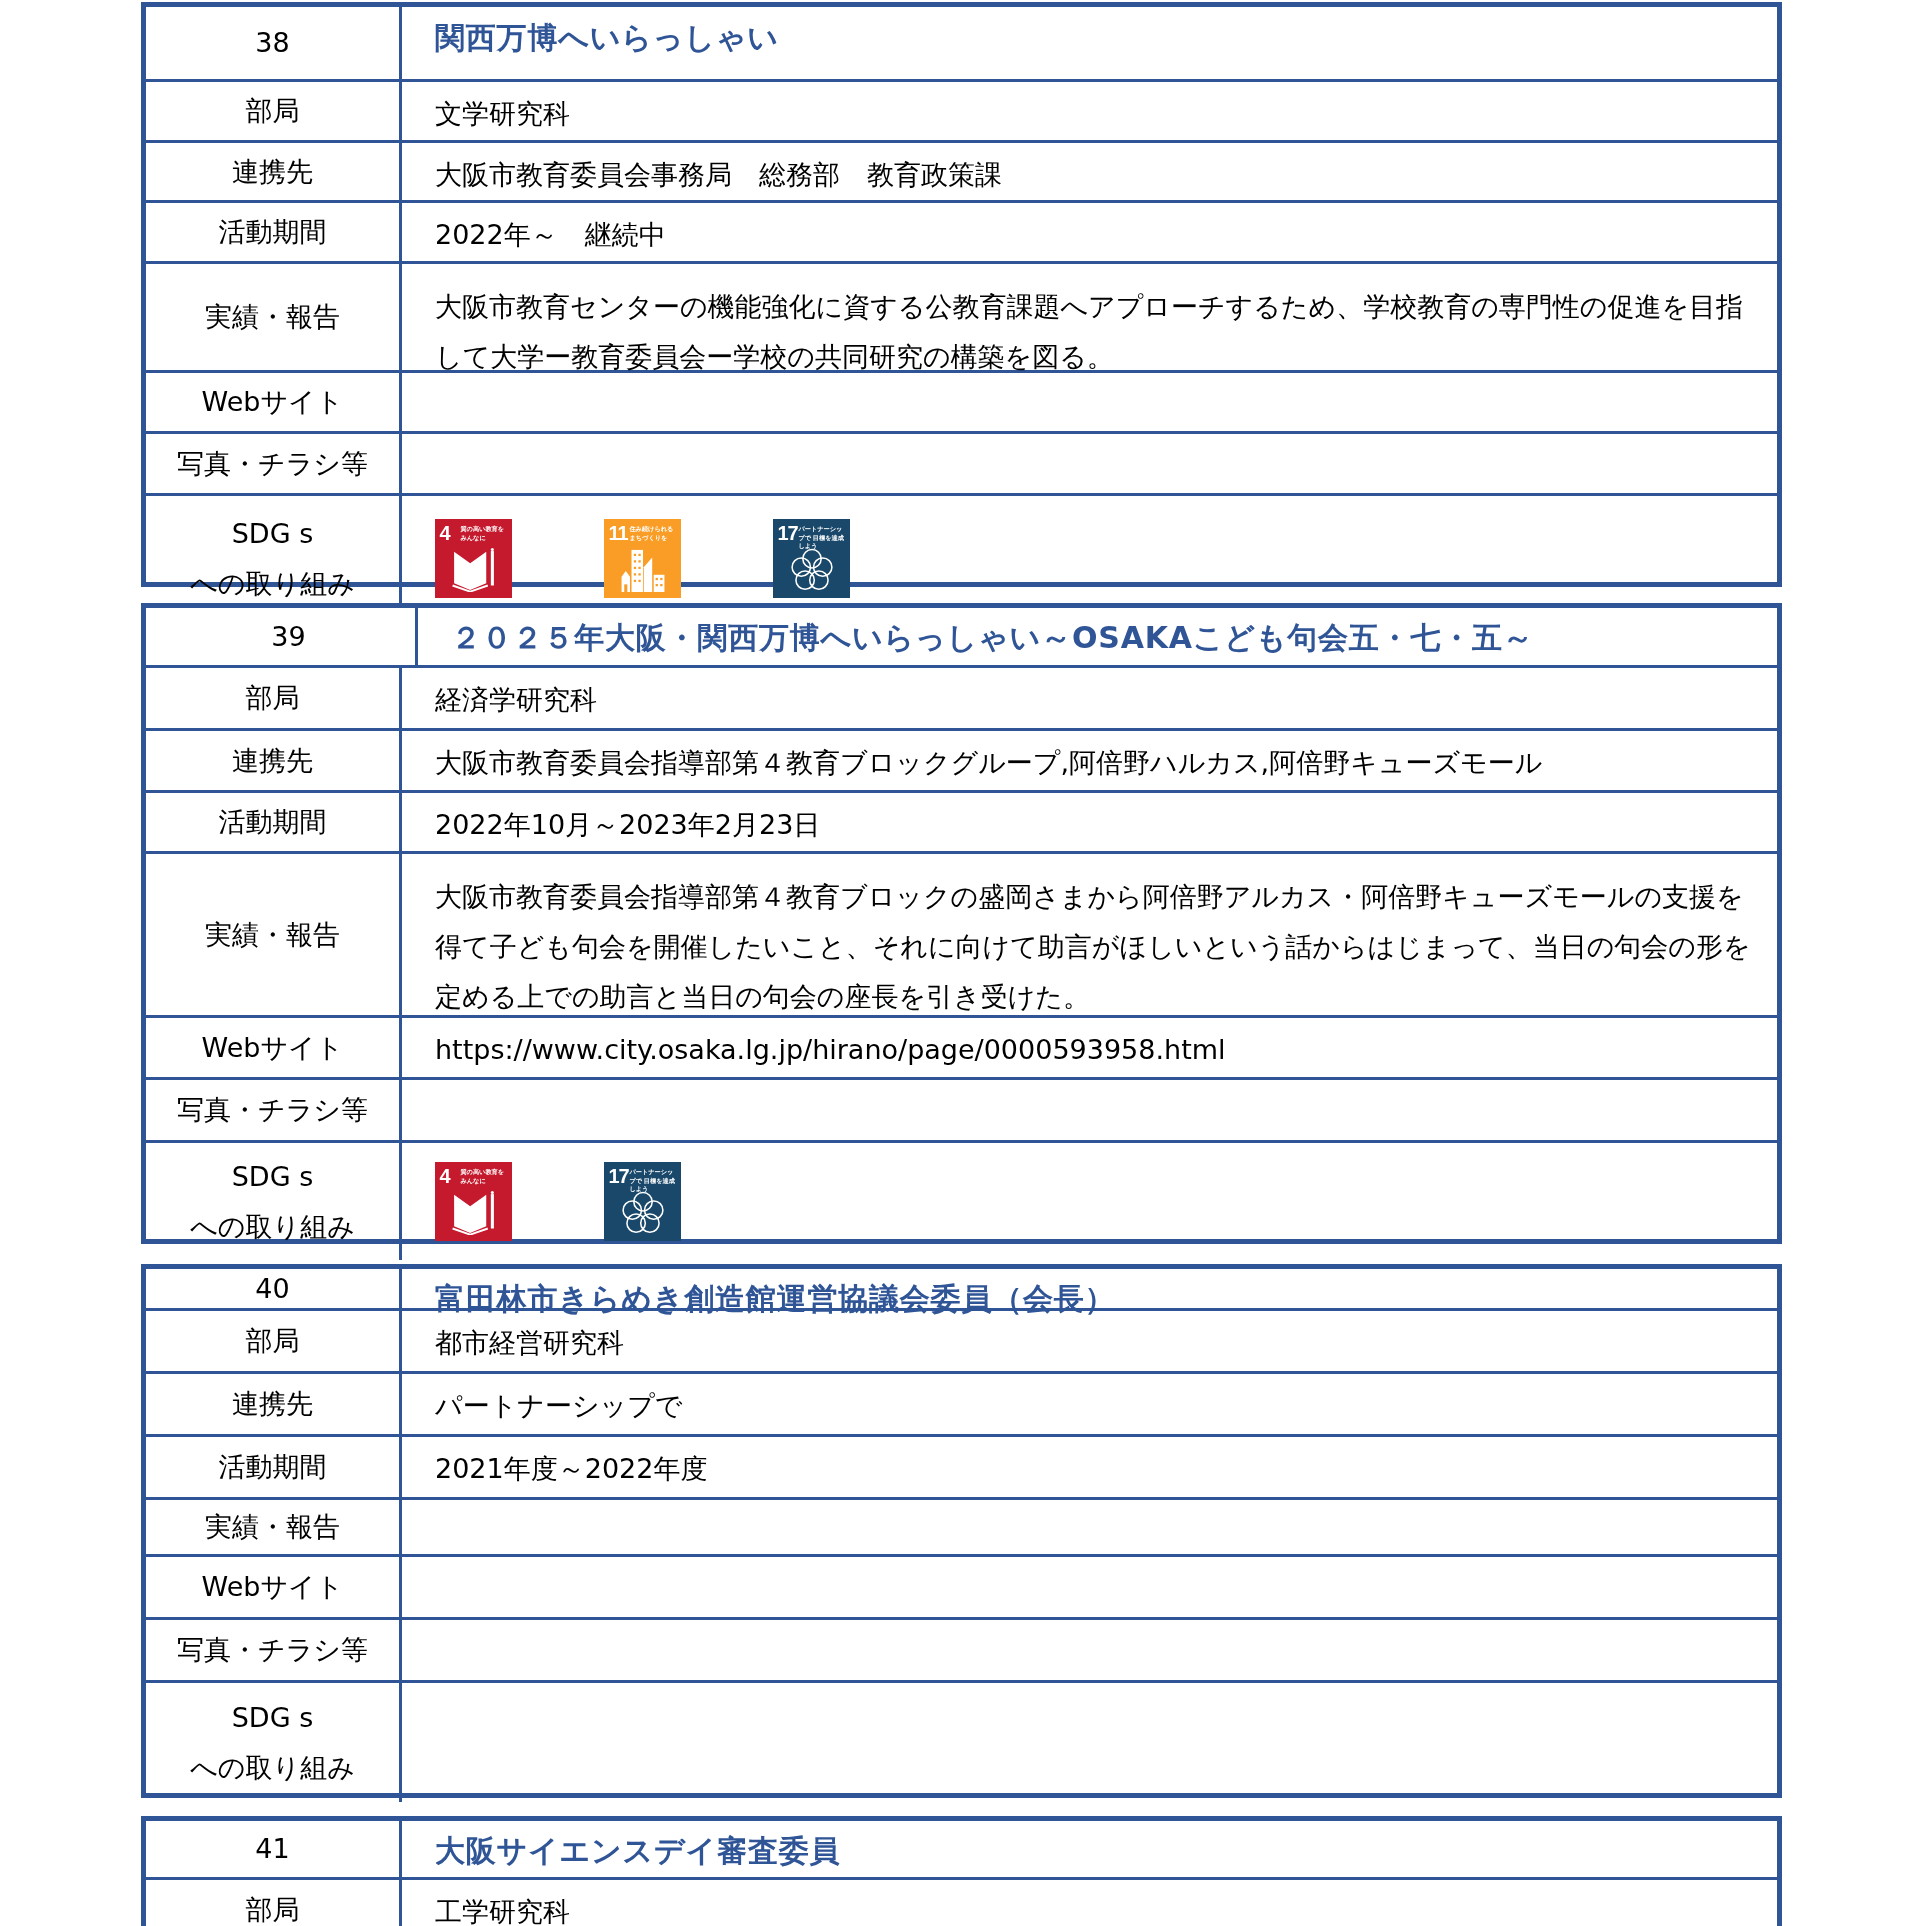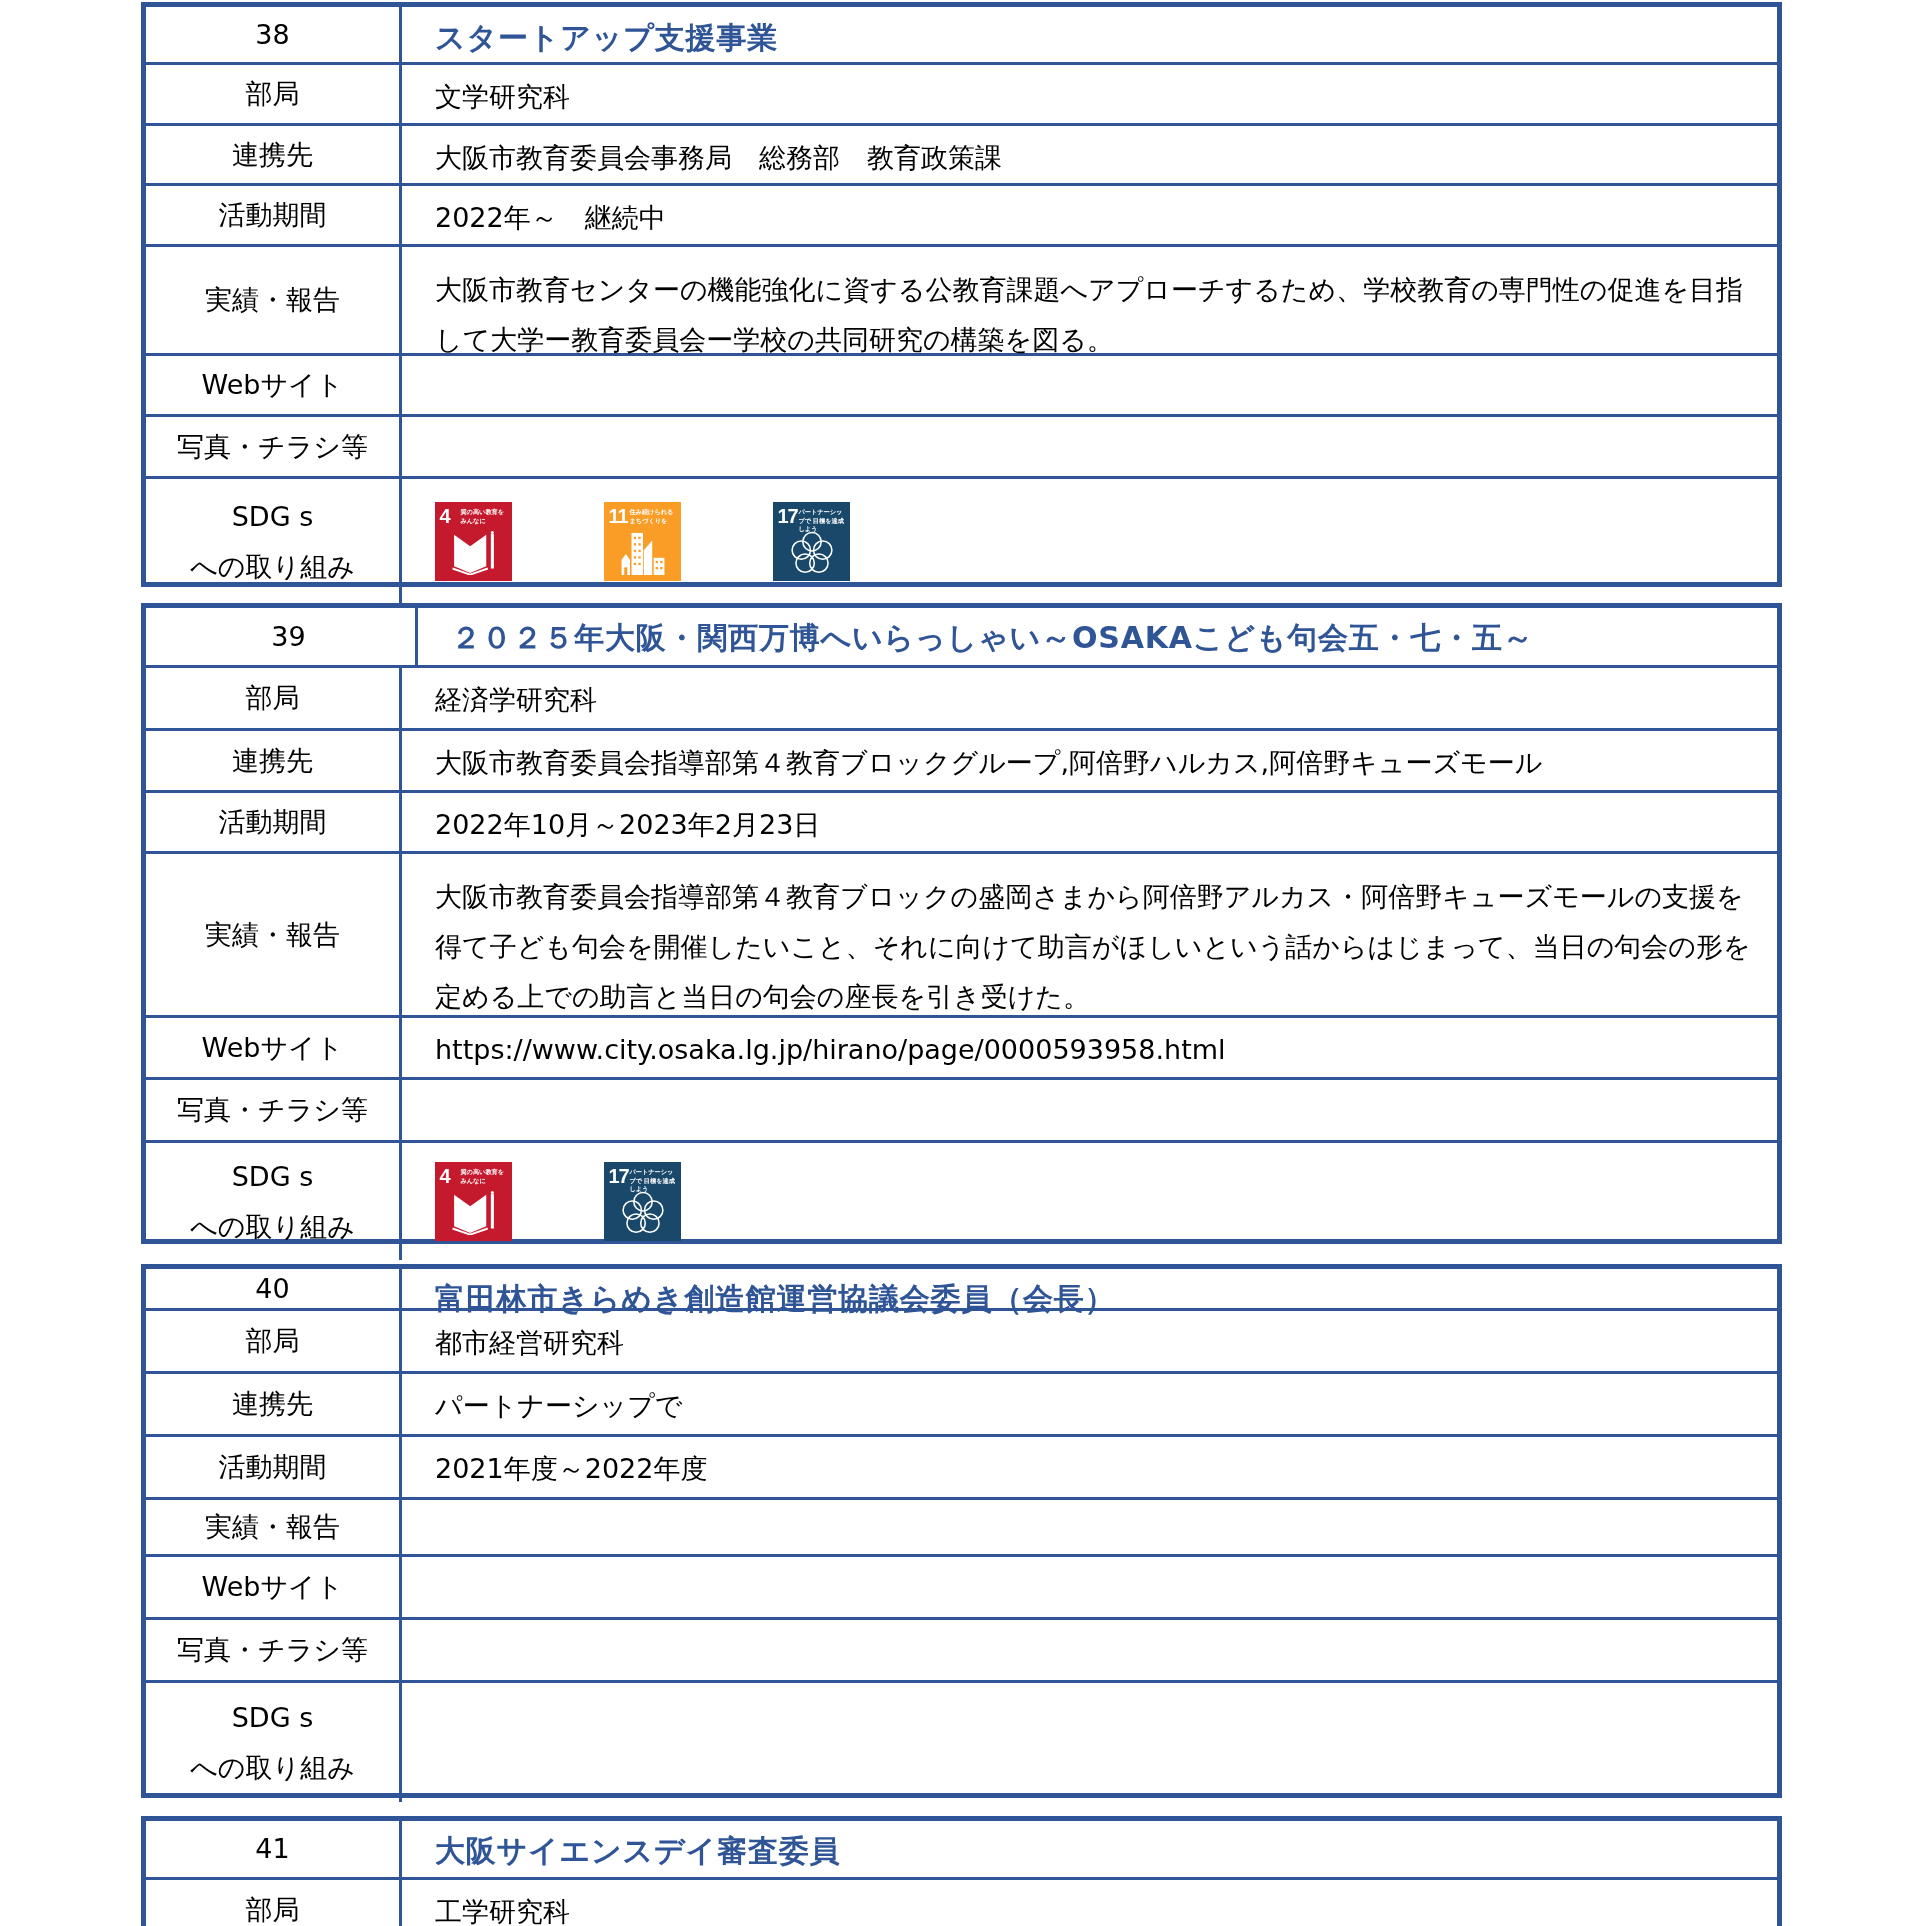--- a/index.html
+++ b/index.html
@@ -21,23 +21,23 @@
               color: #fff; font-family: "Liberation Sans", sans-serif; overflow: hidden; }
   .sdg-num { position: absolute; left: 4.6px; top: 3.9px; font-size: 20px; font-weight: bold; line-height: 20px; letter-spacing: -1.2px; }
   .sdg-cap { position: absolute; left: 25.4px; top: 6.2px; right: 3.1px; font-size: 6.2px; line-height: 8.5px; font-weight: bold; }
   .sdg-glyph { position: absolute; left: 0; right: 0; bottom: 6.2px; height: 46px; display: flex; justify-content: center; align-items: flex-end; }
 </style>
 </head>
 <body>
 
 <div id="doc">
   <div class="block" style="top: 2.3px; height: 585px;">
-    <div class="row" style="height: 55px; justify-content: flex-end;">
+    <div class="row" style="height: 72px; justify-content: flex-end;">
       <div class="label">38</div>
-      <div class="value title">スタートアップ支援事業</div>
+      <div class="value title">関西万博へいらっしゃい</div>
     </div>
     <div class="row" style="height: 61px;">
       <div class="label">部局</div>
       <div class="value">文学研究科</div>
     </div>
     <div class="row" style="height: 60px;">
       <div class="label">連携先</div>
       <div class="value">大阪市教育委員会事務局　総務部　教育政策課</div>
     </div>
     <div class="row" style="height: 61px;">

